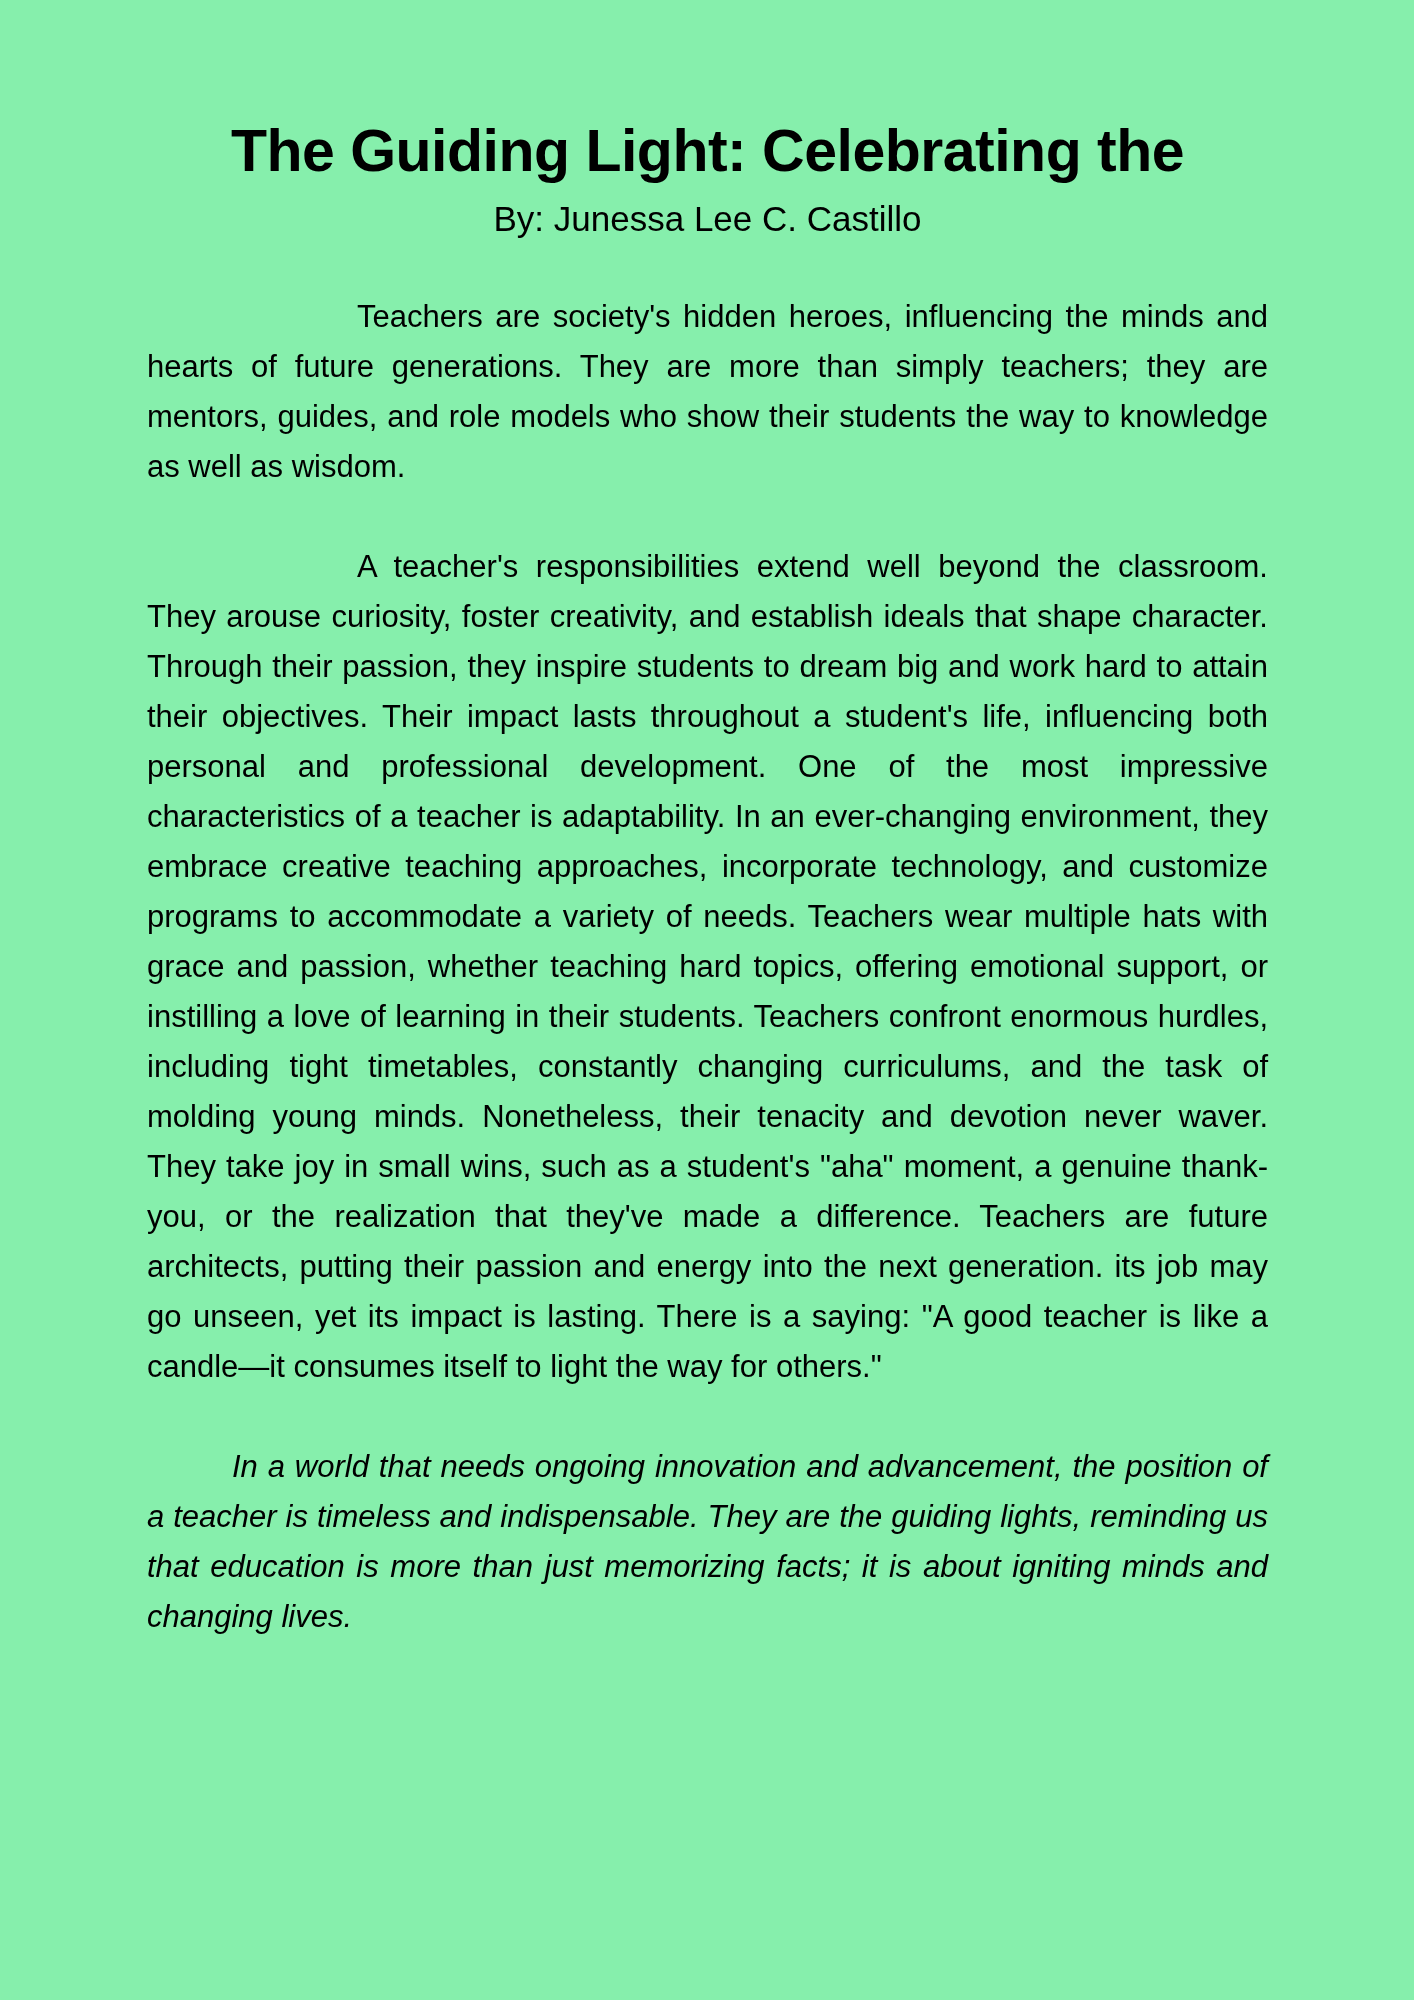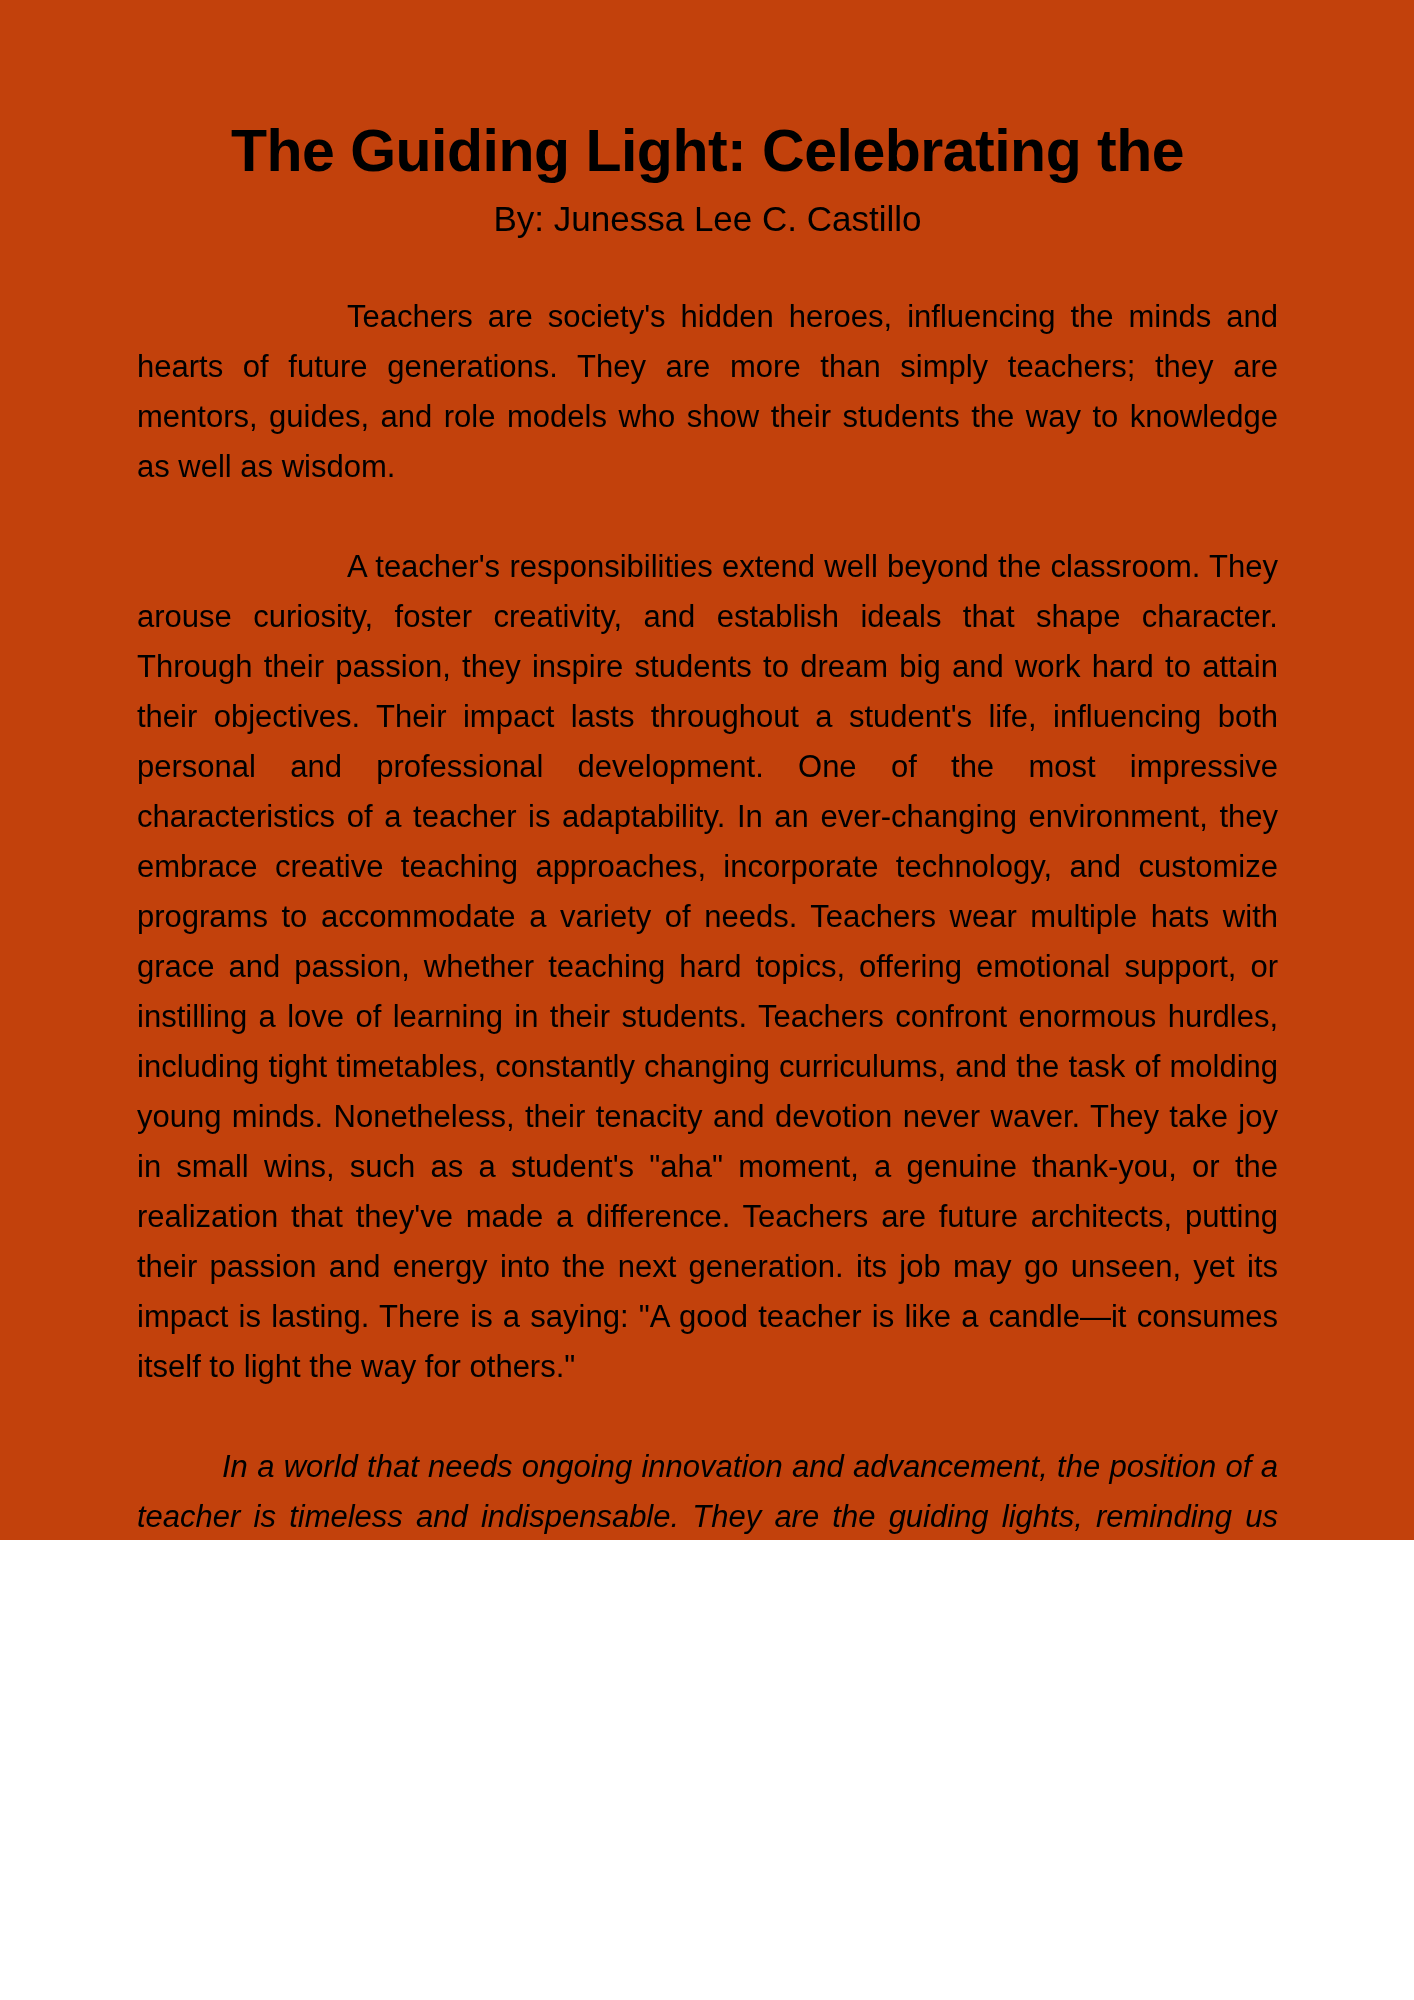--- a/index.html
+++ b/index.html
@@ -1,21 +1,21 @@
 <!DOCTYPE html>
 <html><head>
 <meta charset="utf-8">
 <style>
   * { margin: 0; padding: 0; box-sizing: border-box; }
   html, body { background: #ffffff; }
   .page {
     position: relative;
     width: 1414px;
-    height: 1540px;
-    background: #c2410c;
+    height: 2000px;
+    background: #86efac;
     color: #000000;
     font-family: "Liberation Sans", "DejaVu Sans", sans-serif;
     padding: 112px 136px 6px 137px;
     overflow: hidden;
   }
   .title {
     font-weight: 700;
     font-size: 59px;
     line-height: 78px;
     text-align: center;
@@ -33,21 +33,21 @@
     text-align: center;
     color: #000000;
   }
   .essay {
     margin-top: 44px;
     font-size: 31px;
     line-height: 50px;
     text-align: justify;
     color: #000000;
   }
-  .essay p { margin: 0; }
+  .essay p { margin: 10px; }
   .essay p + p { margin-top: 50px; }
   .indent-lg { text-indent: 210px; }
   .indent-sm { text-indent: 85px; font-style: italic; }
 </style>
 </head>
 <body>
 
 <div class="page">
   <h1 class="title">
     <span class="title-line">The Guiding Light: Celebrating the</span>

